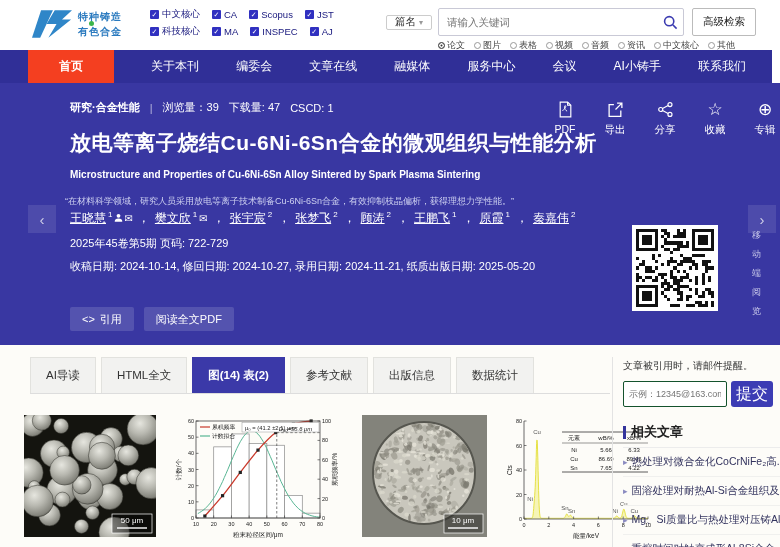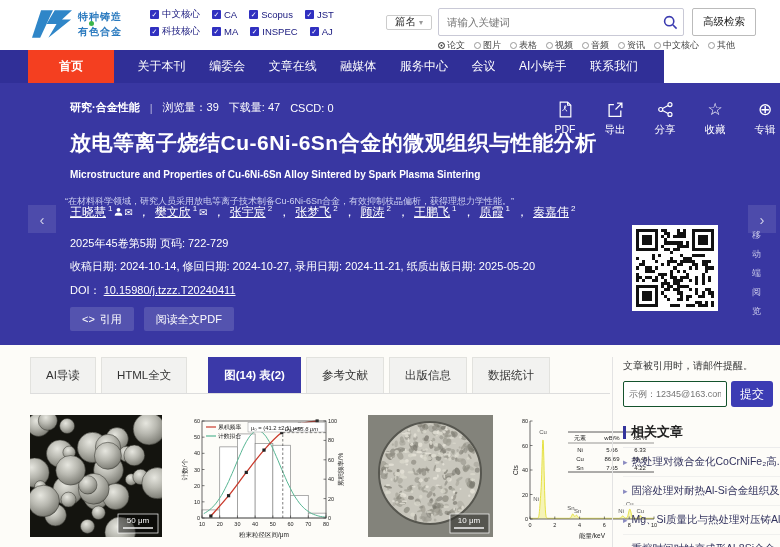--- a/index.html
+++ b/index.html
@@ -22,33 +22,33 @@
   .searchbox { width:246px; height:28px; border:1px solid #c9c9d6; border-radius:2px; margin-left:6px; display:flex; align-items:center; }
   .searchbox input { flex:1; border:none; outline:none; font-size:10.5px; padding:0 8px; color:#333; background:transparent; }
   .searchbox .mag { width:26px; display:flex; justify-content:center; cursor:pointer; }
   .adv-btn { width:64px; height:28px; border:1px solid #bbb; border-radius:2px; margin-left:8px; background:#fff; font-size:10.5px; color:#222; cursor:pointer; }
   .scopes { position:absolute; left:438px; top:39px; display:flex; gap:9px; font-size:9px; color:#444; }
   .scope { display:flex; align-items:center; gap:2px; cursor:pointer; }
   .dot { width:7px; height:7px; border:1px solid #999; border-radius:50%; background:#fff; }
   .scope.on .dot { border-color:#333; box-shadow:inset 0 0 0 1.5px #fff, inset 0 0 0 4px #333; }
 
   
-  .nav { position:absolute; top:50px; left:0; width:664px; height:33px; background:#302f97; display:flex; align-items:center; justify-content:space-between; padding:0 26px 0 28px; }
+  .nav { position:absolute; top:50px; left:0; width:772px; height:33px; background:#302f97; display:flex; align-items:center; justify-content:space-between; padding:0 26px 0 28px; }
   .nav a { color:#fff; font-size:12px; text-decoration:none; height:33px; display:flex; align-items:center; cursor:pointer; }
   .nav a.active { background:#f43f20; padding:0 31px; font-weight:bold; }
 
   
   .hero { position:absolute; top:83px; left:0; width:780px; height:262px; background:#3937a2; color:#fff; }
   .hero .meta { position:absolute; left:70px; top:17px; font-size:11px; display:flex; gap:10px; align-items:center; }
   .hero .meta b { font-weight:bold; }
   .hero .sep { opacity:.6; }
   .hero h1 { position:absolute; left:70px; top:46px; font-size:21px; font-weight:bold; letter-spacing:.5px; }
   .hero .entitle { position:absolute; left:70px; top:86px; font-size:10px; font-weight:bold; }
   .hero .quote { position:absolute; left:65px; top:112px; font-size:9px; color:#cdd0f0; }
-  .authors-line { position:absolute; left:70px; top:121px; font-size:12px; display:flex; flex-wrap:wrap; align-items:center; gap:2px; }
+  .authors-line { position:absolute; left:70px; top:127px; font-size:12px; display:flex; flex-wrap:wrap; align-items:center; gap:2px; }
   .authors-line a { color:#fff; text-decoration:underline; cursor:pointer; }
   .authors-line sup { font-size:8px; margin:0 1px 0 2px; }
   .authors-line .aicon { font-size:10px; margin-left:1px; }
   .authors-line .comma { margin:0 3px; }
   .hero .issue { position:absolute; left:70px; top:153px; font-size:11px; }
   .hero .dates { position:absolute; left:70px; top:176px; font-size:11px; }
   .hero .doi { position:absolute; left:70px; top:200px; font-size:11px; }
   .hero .doi a { color:#fff; text-decoration:underline; cursor:pointer; }
   .hero-btns { position:absolute; left:70px; top:224px; display:flex; gap:10px; }
   .hero-btn { background:rgba(255,255,255,.14); border:none; border-radius:2px; color:#fff; font-size:11px; height:24px; padding:0 12px; cursor:pointer; display:flex; align-items:center; gap:5px; }
@@ -59,30 +59,30 @@
   .qr-wrap { position:absolute; left:632px; top:142px; width:86px; height:86px; background:#fff; padding:4px; }
   .qr-wrap svg { width:78px; height:78px; display:block; }
   .qr-caption { position:absolute; left:752px; top:146px; display:flex; flex-direction:column; gap:6px; font-size:9px; color:#c9c9ea; }
   .chev { position:absolute; top:122px; width:28px; height:28px; background:rgba(255,255,255,.10); color:#cfcfe8; font-size:15px; display:flex; align-items:center; justify-content:center; cursor:pointer; }
   .chev.left { left:28px; } .chev.right { left:748px; }
 
   
   .content { position:absolute; top:345px; left:0; width:780px; height:202px; background:#fdfcf8; }
   .tabs { position:absolute; left:30px; top:12px; display:flex; gap:5px; width:580px; border-bottom:1px solid #ddd; padding-bottom:0; }
   .tab { height:36px; padding:0 15px; background:#f2f2f0; border:1px solid #e2e2de; border-bottom:none; font-size:11.5px; color:#333; display:flex; align-items:center; cursor:pointer; }
-  .tab.active { background:#3b39a8; color:#fff; border-color:#3b39a8; font-weight:bold;margin-left:16px; }
-  .figrow { position:absolute; left:30px; top:70px; display:flex; gap:19px; align-items:flex-start; }
+  .tab.active { background:#3b39a8; color:#fff; border-color:#3b39a8; font-weight:bold; }
+  .figrow { position:absolute; left:24px; top:70px; display:flex; gap:19px; align-items:flex-start; }
   .figrow svg { display:block; }
 
   
   .sidebar { position:absolute; left:612px; top:12px; width:168px; height:190px; border-left:1px solid #e3e3e3; padding-left:10px; }
   .alert-text { font-size:10px; color:#333; margin-top:2px; }
   .alert-row { display:flex; gap:4px; margin-top:8px; }
   .alert-row input { width:104px; height:26px; border:1px solid #14532d; border-radius:2px; font-size:9px; padding:0 5px; color:#333; outline:none; background:#fff; }
-  .submit-btn { width:42px; height:26px; background:#3c3cb4; color:#fff; border:none; border-radius:3px; font-size:12px; cursor:pointer; }
+  .submit-btn { width:42px; height:26px; background:#3c3cb4; color:#fff; border:none; border-radius:3px; font-size:16px; cursor:pointer; }
   .rel-head { margin-top:16px; display:flex; align-items:center; gap:5px; font-size:13px; font-weight:bold; color:#222; }
   .rel-bar { width:3px; height:13px; background:#34349c; }
   .rel-list { margin-top:6px; border-top:1px solid #ececec; }
   .rel-item { display:flex; align-items:center; gap:4px; font-size:10.5px; color:#33335e; height:29px; border-bottom:1px solid #f0f0ee; white-space:nowrap; overflow:hidden; cursor:pointer; }
   .rel-item .arr { color:#8a8ac0; font-size:9px; }
 </style>
 </head>
 <body>
 
 <div class="header">
@@ -198,21 +198,21 @@
   <a>AI小铸手</a>
   <a>联系我们</a>
 </div>
 
 <div class="hero">
   <div class="meta">
     <b>研究·合金性能</b>
     <span class="sep">|</span>
     <span>浏览量：39</span>
     <span>下载量: 47</span>
-    <span>CSCD: 0</span>
+    <span>CSCD: 1</span>
   </div>
   <h1>放电等离子烧结Cu-6Ni-6Sn合金的微观组织与性能分析</h1>
   <div class="entitle">Microstructure and Properties of Cu-6Ni-6Sn Alloy Sintered by Spark Plasma Sintering</div>
   <div class="quote">“在材料科学领域，研究人员采用放电等离子技术制备Cu-6Ni-6Sn合金，有效抑制枝晶偏析，获得理想力学性能。”</div>
   <div class="authors-line" id="authors">
       <span><a>王晓慧</a><sup>1</sup><span class="aicon"><svg width="9" height="9" viewBox="0 0 10 10">
             <circle cx="5" cy="3.1" r="2.1" fill="#fff"></circle>
             <path d="M0.8 9.6a4.2 3.5 0 0 1 8.4 0z" fill="#fff"></path>
           </svg></span><span class="aicon">✉</span></span>
       <span class="comma">，</span>
@@ -225,24 +225,20 @@
       <span><a>顾涛</a><sup>2</sup></span>
       <span class="comma">，</span>
       <span><a>王鹏飞</a><sup>1</sup></span>
       <span class="comma">，</span>
       <span><a>原霞</a><sup>1</sup></span>
       <span class="comma">，</span>
       <span><a>秦嘉伟</a><sup>2</sup></span>
     </div>
   <div class="issue">2025年45卷第5期 页码: 722-729</div>
   <div class="dates">收稿日期: 2024-10-14, 修回日期: 2024-10-27, 录用日期: 2024-11-21, 纸质出版日期: 2025-05-20</div>
-  <div class="doi">
-    <span>DOI：</span>
-    <a>10.15980/j.tzzz.T20240411</a>
-  </div>
   <div class="hero-btns">
     <button class="hero-btn">
       <span>&lt;&gt;</span>
       <span>引用</span>
     </button>
     <button class="hero-btn">阅读全文PDF</button>
   </div>
 
   <div class="actions">
     <div class="action">

